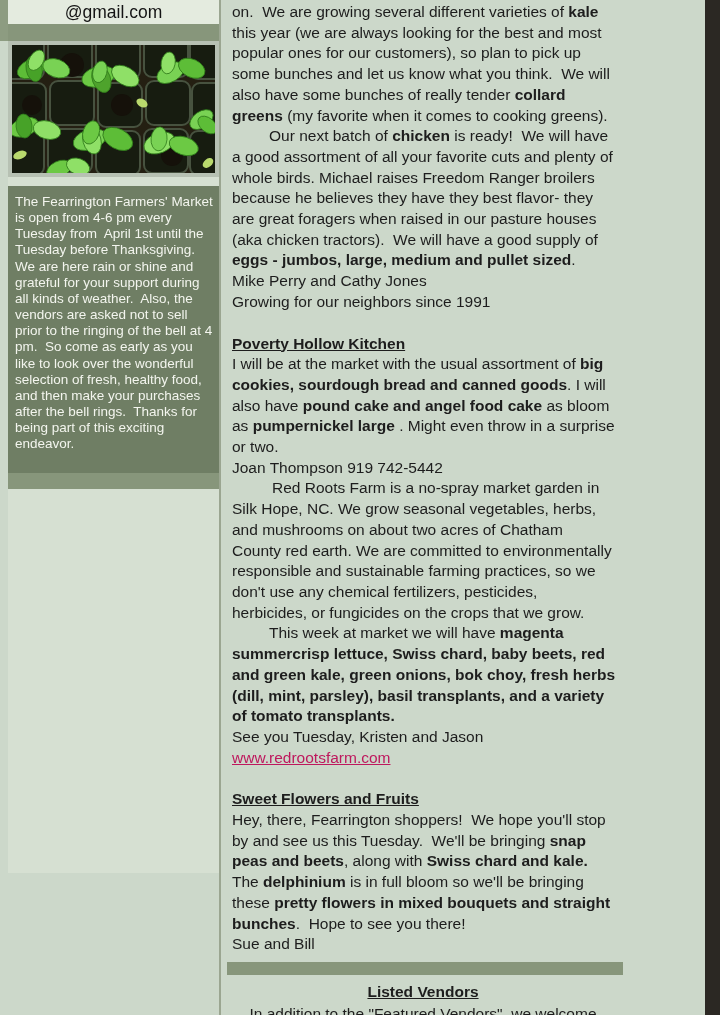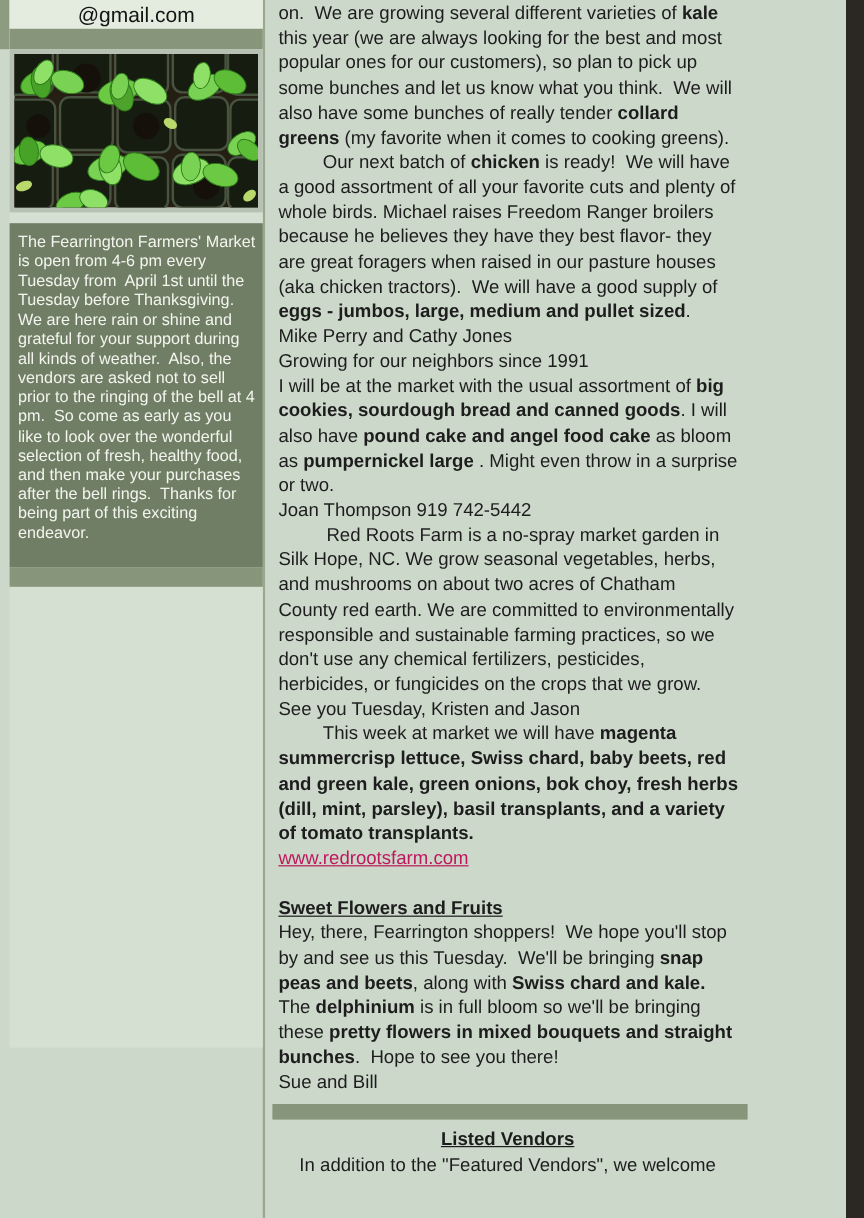--- a/index.html
+++ b/index.html
@@ -137,25 +137,26 @@
   <div class="sb-text">The Fearrington Farmers' Market is open from 4-6 pm every Tuesday from  April 1st until the Tuesday before Thanksgiving.  We are here rain or shine and grateful for your support during all kinds of weather.  Also, the vendors are asked not to sell prior to the ringing of the bell at 4 pm.  So come as early as you like to look over the wonderful selection of fresh, healthy food, and then make your purchases after the bell rings.  Thanks for being part of this exciting endeavor.</div>
   <div class="sb-band2"></div>
 </div>
 
 <div id="main">
   <div class="mtext">
       <p class="mp"><span>on.  We are growing several different varieties of </span><span class="b">kale</span><span> this year (we are always looking for the best and most popular ones for our customers), so plan to pick up some bunches and let us know what you think.  We will also have some bunches of really tender </span><span class="b">collard greens</span><span> (my favorite when it comes to cooking greens).</span></p>
       <p class="mp" style="text-indent: 37px;"><span>Our next batch of </span><span class="b">chicken</span><span> is ready!  We will have a good assortment of all your favorite cuts and plenty of whole birds. Michael raises Freedom Ranger broilers because he believes they have they best flavor- they are great foragers when raised in our pasture houses (aka chicken tractors).  We will have a good supply of </span><span class="b">eggs - jumbos, large, medium and pullet sized</span><span>.</span></p>
       <p class="mp"><span>Mike Perry and Cathy Jones</span></p>
       <p class="mp"><span>Growing for our neighbors since 1991</span></p>
+      <div class="mh gap">Poverty Hollow Kitchen</div>
       <p class="mp"><span>I will be at the market with the usual assortment of </span><span class="b">big cookies, sourdough bread and canned goods</span><span>. I will also have </span><span class="b">pound cake and angel food cake</span><span> as bloom as </span><span class="b">pumpernickel large</span><span> . Might even throw in a surprise or two.</span></p>
       <p class="mp"><span>Joan Thompson 919 742-5442</span></p>
       <p class="mp" style="text-indent: 40px;"><span>Red Roots Farm is a no-spray market garden in Silk Hope, NC. We grow seasonal vegetables, herbs, and mushrooms on about two acres of Chatham County red earth. We are committed to environmentally responsible and sustainable farming practices, so we don't use any chemical fertilizers, pesticides, herbicides, or fungicides on the crops that we grow.</span></p>
+      <p class="mp" style="text-indent: 37px;"><span>This week at market we will have </span><span class="b">magenta summercrisp lettuce, Swiss chard, baby beets, red and green kale, green onions, bok choy, fresh herbs (dill, mint, parsley), basil transplants, and a variety of tomato transplants.</span></p>
       <p class="mp"><span>See you Tuesday, Kristen and Jason</span></p>
-      <p class="mp" style="text-indent: 37px;"><span>This week at market we will have </span><span class="b">magenta summercrisp lettuce, Swiss chard, baby beets, red and green kale, green onions, bok choy, fresh herbs (dill, mint, parsley), basil transplants, and a variety of tomato transplants.</span></p>
       <p class="mp"><a class="mlink" href="#">www.redrootsfarm.com</a></p>
       <div class="mh gap">Sweet Flowers and Fruits</div>
       <p class="mp"><span>Hey, there, Fearrington shoppers!  We hope you'll stop by and see us this Tuesday.  We'll be bringing </span><span class="b">snap peas and beets</span><span>, along with </span><span class="b">Swiss chard and kale.</span><span>  The </span><span class="b">delphinium</span><span> is in full bloom so we'll be bringing these </span><span class="b">pretty flowers in mixed bouquets and straight bunches</span><span>.  Hope to see you there!</span></p>
       <p class="mp"><span>Sue and Bill</span></p>
     </div>
   <div class="divider"></div>
   <div class="footer">
     <div class="f-title">Listed Vendors</div>
     <div class="f-line">In addition to the "Featured Vendors", we welcome</div>
   </div>

